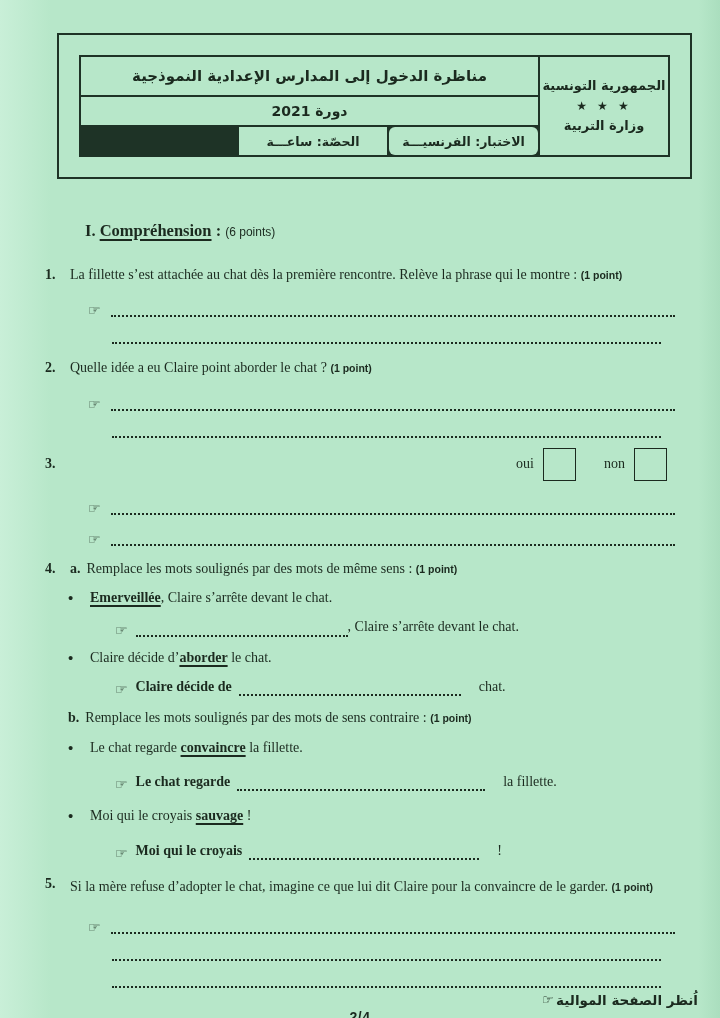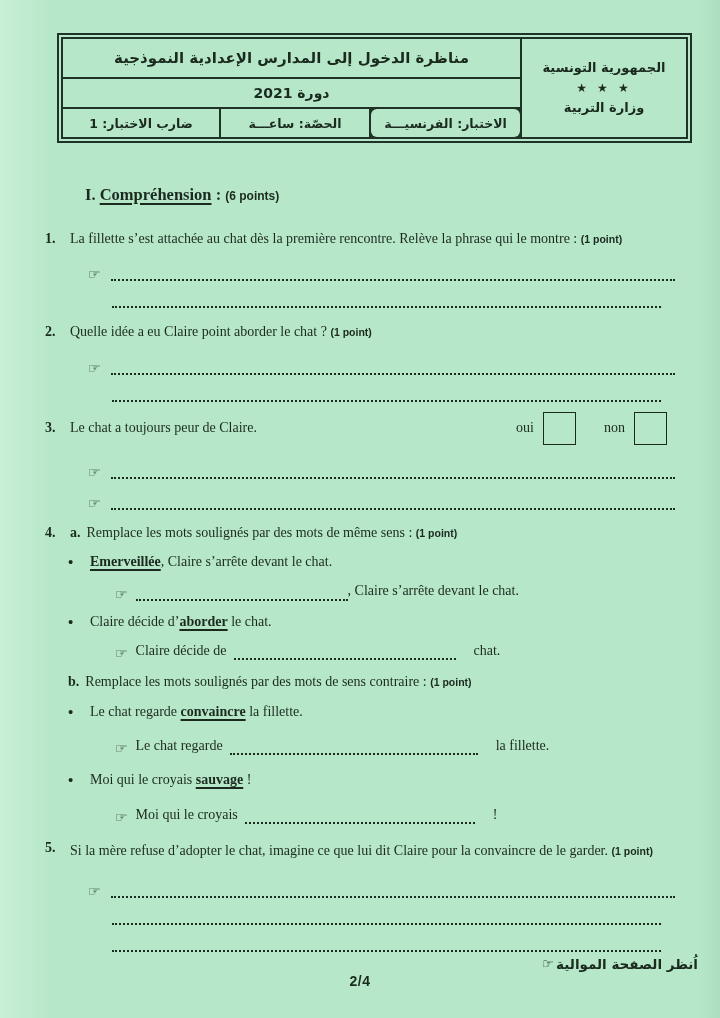--- a/index.html
+++ b/index.html
@@ -17,21 +17,21 @@
     background:linear-gradient(90deg,var(--bg-light) 0%,var(--bg) 7%,var(--bg) 97%,#aadebe 100%);
     font-family:"Liberation Serif",serif;
     color:var(--txt);
     overflow:hidden;
   }
   
   .htable-outer{
     margin:33px 28px 0 57px;
     width:635px;
     border:2px solid var(--ink);
-    padding:2px;
+    padding:20px;
   }
   .htable{
     display:grid;
     grid-template-columns:156px 148px 149px 1fr;
     grid-template-rows:38px 28px 28px;
     gap:2px;
     background:var(--ink);
     border:2px solid var(--ink);
   }
   .hcell{
@@ -57,21 +57,21 @@
   }
   .section-heading .stitle{
     text-decoration:underline;
     text-underline-offset:3px;
     text-decoration-thickness:1.5px;
   }
   .pts{
     font-family:"Liberation Sans",sans-serif;
     font-weight:bold;font-size:10.5px;
   }
-  .pts-big{font-family:"Liberation Sans",sans-serif;font-weight:bold;font-size:12px;text-align:right;}
+  .pts-big{font-family:"Liberation Sans",sans-serif;font-weight:normal;font-size:12px;text-align:right;}
   
   .q{display:flex;margin:14px 25px 0 45px;font-size:14px;line-height:1.45;}
   .qnum{width:25px;font-weight:bold;flex:none;}
   .qtext{flex:1;}
   .sublabel{font-weight:bold;margin-right:6px;}
   
   .ans{
     display:flex;align-items:flex-end;
     margin:13px 45px 0 88px;height:19px;
   }
@@ -102,21 +102,21 @@
   }
   
   .bullet-row{display:flex;margin:9px 25px 0 68px;font-size:14px;line-height:1.45;}
   .bullet{flex:none;width:22px;font-size:15px;font-weight:bold;}
   .uw{font-weight:bold;text-decoration:underline;text-underline-offset:2.5px;text-decoration-thickness:1.5px;}
   .subans{
     display:flex;align-items:flex-end;
     margin:8px 25px 0 115px;height:19px;font-size:14px;line-height:1.3;
   }
   .subans .hand{margin-right:8px;}
-  .ans-pre{margin-right:7px;}
+  .ans-pre{margin-right:7px;font-weight:bold;}
   .ans-post{margin-left:18px;}
   .ans-post.flush{margin-left:0;}
   
   .footer-next{
     display:flex;justify-content:flex-end;align-items:center;
     margin:4px 22px 0 0;
     font-family:"DejaVu Sans",sans-serif;font-weight:bold;font-size:13.5px;
   }
   .footer-next .hand{margin-right:2px;font-size:13px;}
   .page-num{
@@ -127,21 +127,20 @@
 </style>
 </head>
 <body>
 
 <div class="sheet">
 
   <div class="htable-outer">
     <div class="htable">
       <div class="hcell hc-title" dir="rtl">مناظرة الدخول إلى المدارس الإعدادية النموذجية</div>
       <div class="hcell hc-session" dir="rtl">دورة 2021</div>
-      <div class="hcell hc-coeff" dir="rtl">ضارب الاختبار: 1</div>
       <div class="hcell hc-duration" dir="rtl">الحصّة: ساعـــة</div>
       <div class="hcell hc-subject" dir="rtl">الاختبار: الفرنسيـــة</div>
       <div class="hcell hc-republic" dir="rtl">
         <div>الجمهورية التونسية</div>
         <div class="stars">★ ★ ★</div>
         <div>وزارة التربية</div>
       </div>
     </div>
   </div>
 
@@ -171,21 +170,20 @@
   <div class="ans">
     <span class="hand">☞</span>
     <span class="dots"></span>
   </div>
   <div class="ans cont">
     <span class="dots"></span>
   </div>
 
   <div class="q q3row">
     <span class="qnum">3.</span>
-    <span>Le chat a toujours peur de Claire.</span>
     <span class="ouinon">
       <span class="on-label">oui</span>
       <span class="checkbox"></span>
       <span class="on-label non">non</span>
       <span class="checkbox"></span>
     </span>
   </div>
   <div class="ans" style="margin-top:15px;">
     <span class="hand">☞</span>
     <span class="dots"></span>

